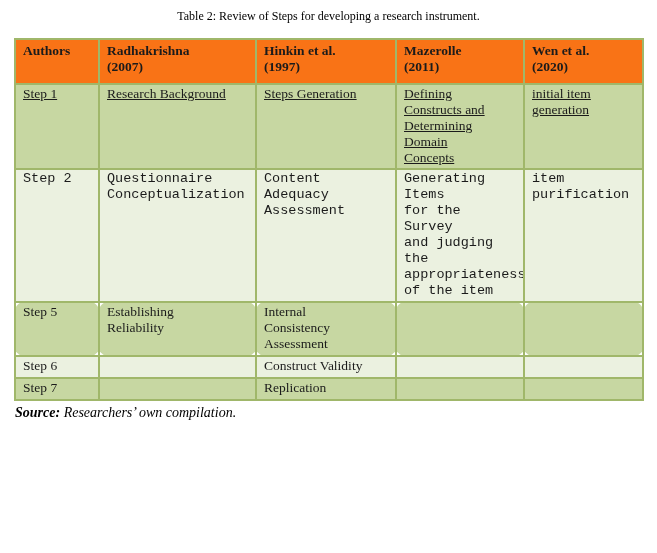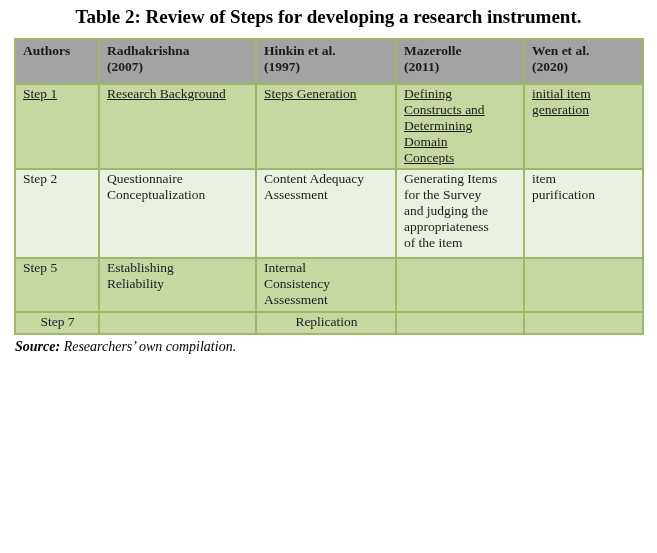--- a/index.html
+++ b/index.html
@@ -13,22 +13,22 @@
     overflow: hidden;
   }
   .page {
     width: 657px;
     height: 553px;
     box-sizing: border-box;
     padding: 7px 14px 0 14px;
   }
   .title {
     text-align: center;
-    font-weight: bold;
-    font-size: 19px;
+    font-weight: normal;
+    font-size: 12px;
     line-height: 19px;
     color: #000000;
     margin: 0 0 12px 0;
   }
   table.review-table {
     border-collapse: collapse;
     table-layout: fixed;
     width: 628px;
   }
   table.review-table th,
@@ -37,33 +37,33 @@
     vertical-align: top;
     text-align: left;
     padding: 1px 6px 2px 7px;
     font-size: 13.5px;
     line-height: 16px;
     white-space: pre-line;
     overflow: hidden;
   }
   table.review-table th {
     font-weight: bold;
-    background: #a3a3a3;
+    background: #f97316;
     padding-top: 3px;
   }
   tr.row-dark  td { background: #c7d7a2; }
   tr.row-light td { background: #ebf1e0; }
   tr.r-head th { height: 38px; }
   tr.r1 td { height: 78px; text-decoration: underline; }
-  tr.r2 td { height: 84px; }
+  tr.r2 td { height: 84px; font-family: Liberation Mono, monospace; }
   tr.r3 td { height: 70px; }
   tr.r4 td { height: 100px; }
-  tr.r5 td { height: 49px; }
+  tr.r5 td { height: 49px; border-radius: 9px; }
   tr.r6 td { height: 17px; }
-  tr.r7 td { height: 17px; text-align: center; }
+  tr.r7 td { height: 17px; }
   .source-line {
     margin: 3px 0 0 1px;
     font-size: 14px;
     line-height: 17px;
     font-style: italic;
     color: #000000;
   }
   .source-line .src-label {
     font-weight: bold;
   }
@@ -126,20 +126,27 @@
       <tr class="row-dark r5">
         <td>Step 5</td>
         <td>Establishing
 Reliability</td>
         <td>Internal
 Consistency
 Assessment</td>
         <td></td>
         <td></td>
       </tr>
+      <tr class="row-light r6">
+        <td>Step 6</td>
+        <td></td>
+        <td>Construct Validity</td>
+        <td></td>
+        <td></td>
+      </tr>
       <tr class="row-dark r7">
         <td>Step 7</td>
         <td></td>
         <td>Replication</td>
         <td></td>
         <td></td>
       </tr>
     </tbody>
   </table>
 

